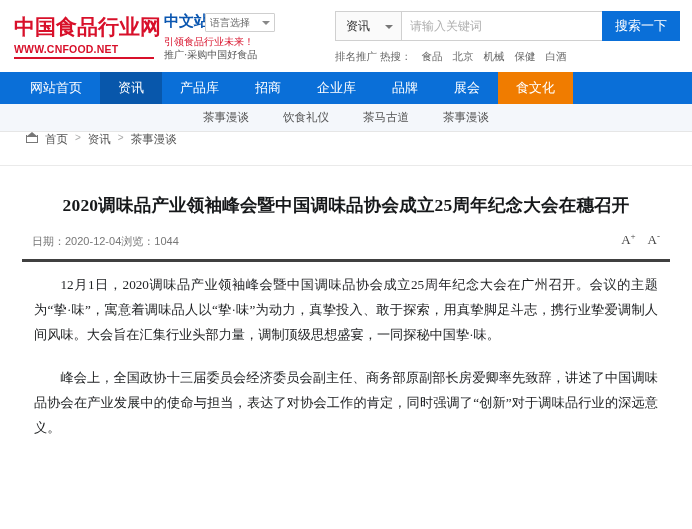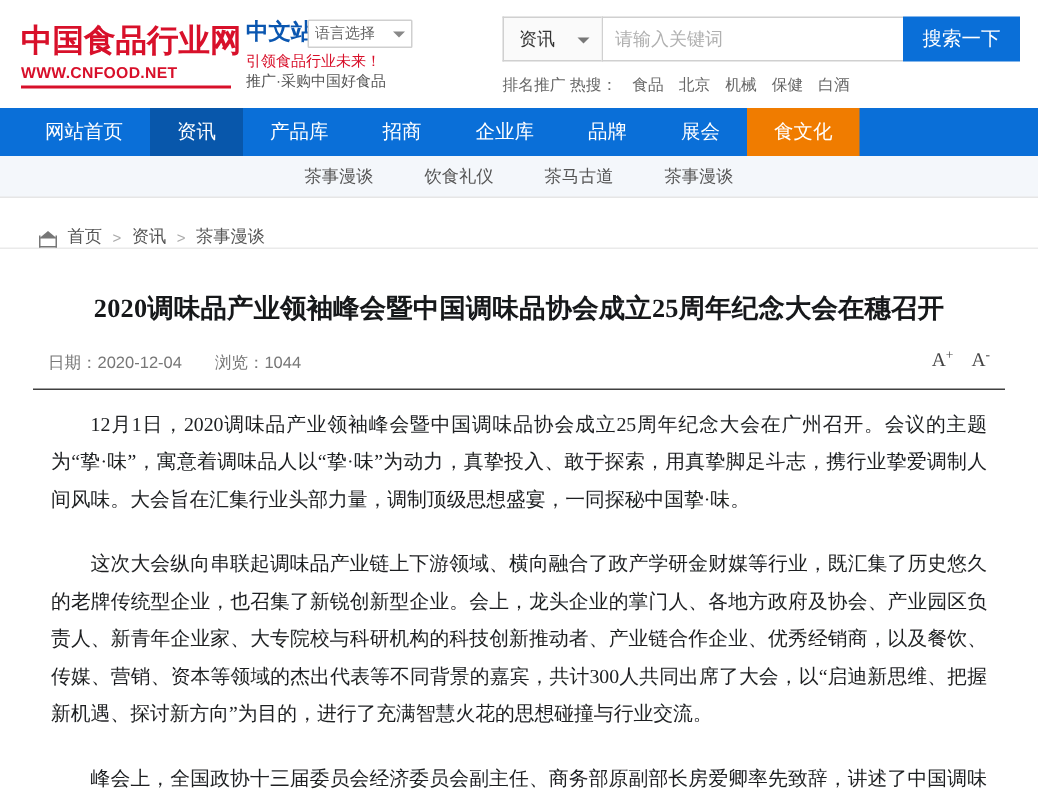--- a/index.html
+++ b/index.html
@@ -157,21 +157,21 @@
     justify-content: center;
     gap: 34px;
     border-bottom: 1px solid #e6e6e6;
   }
   .subnav-item { font-size: 11.5px; color: #555; cursor: pointer; white-space: nowrap; }
 
   
   .breadcrumb {
     height: 34px;
     display: flex;
-    align-items: flex-end;
+    align-items: flex-start;
     padding-left: 26px;
     font-size: 11.5px;
     color: #555;
     gap: 7px;
     border-bottom: 1px solid #eaeaea;
   }
   .home-icon { display:inline-block; width: 12px; height: 11px; position: relative; }
   .home-icon:before {
     content:""; position:absolute; left:0; top:3px; width:10px; height:7px;
     border:1.3px solid #777; border-top:none;
@@ -195,23 +195,22 @@
     padding: 26px 30px 0 30px;
     letter-spacing: 0.2px;
   }
   .meta-row {
     display: flex;
     align-items: center;
     justify-content: flex-start;
     padding: 16px 8px 10px 10px;
     font-size: 11px;
     color: #777;
-    gap: 22px;
     position: relative;
-    border-bottom: 1px solid #404040;
+    border-bottom: 3px solid #404040;
   }
   .font-tools {
     position: absolute;
     right: 10px; top: 13px;
     display: flex; gap: 12px;
     color: #444;
     font-size: 13px;
   }
   .font-tools span { cursor: pointer; font-family: "Liberation Serif", serif; }
   .font-tools sup { font-size: 9px; }
@@ -304,19 +303,18 @@
       <span>日期：2020-12-04</span>
       <span>浏览：1044</span>
       <span class="font-tools">
         <span><span>A</span><sup>+</sup></span>
         <span><span>A</span><sup>-</sup></span>
       </span>
     </div>
 
     <div class="body-text">
       <p>12月1日，2020调味品产业领袖峰会暨中国调味品协会成立25周年纪念大会在广州召开。会议的主题为“挚·味”，寓意着调味品人以“挚·味”为动力，真挚投入、敢于探索，用真挚脚足斗志，携行业挚爱调制人间风味。大会旨在汇集行业头部力量，调制顶级思想盛宴，一同探秘中国挚·味。</p>
-      <p>这次大会纵向串联起调味品产业链上下游领域、横向融合了政产学研金财媒等行业，既汇集了历史悠久的老牌传统型企业，也召集了新锐创新型企业。会上，龙头企业的掌门人、各地方政府及协会、产业园区负责人、新青年企业家、大专院校与科研机构的科技创新推动者、产业链合作企业、优秀经销商，以及餐饮、传媒、营销、资本等领域的杰出代表等不同背景的嘉宾，共计300人共同出席了大会，以“启迪新思维、把握新机遇、探讨新方向”为目的，进行了充满智慧火花的思想碰撞与行业交流。</p>
       <p>峰会上，全国政协十三届委员会经济委员会副主任、商务部原副部长房爱卿率先致辞，讲述了中国调味品协会在产业发展中的使命与担当，表达了对协会工作的肯定，同时强调了“创新”对于调味品行业的深远意义。</p>
 
     </div>
   </div>
 
 </div>
 
 </body></html>

